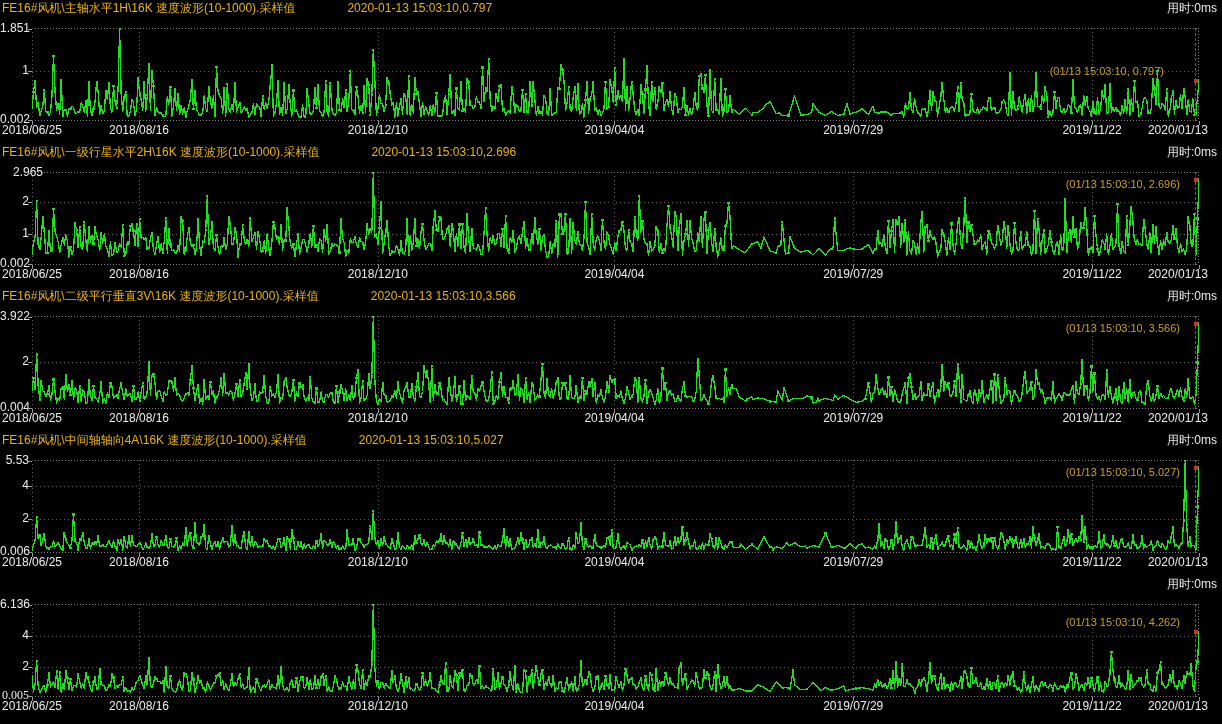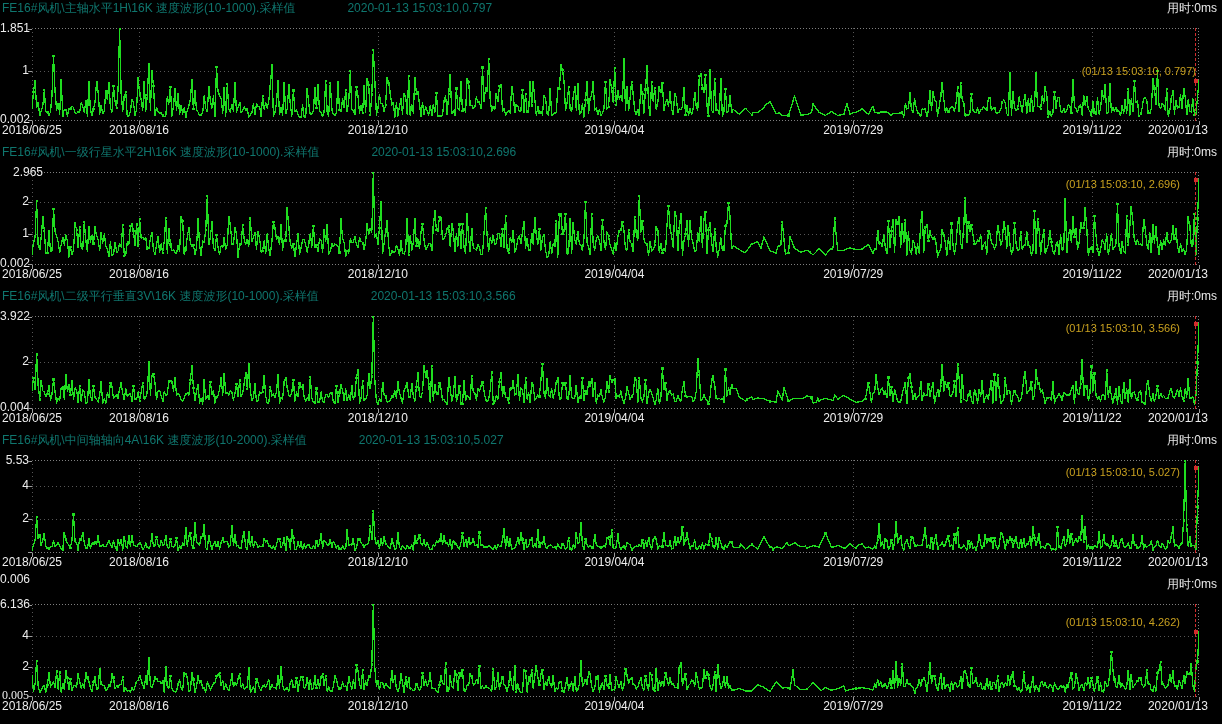--- a/index.html
+++ b/index.html
@@ -1,20 +1,20 @@
 <!DOCTYPE html>
 <html><head>
 <meta charset="utf-8">
 <style>
   html,body{margin:0;padding:0;background:#000;}
   body{width:1222px;height:724px;position:relative;overflow:hidden;
        font-family:"Liberation Sans","DejaVu Sans",sans-serif;}
   .chart-block{position:absolute;left:0;width:1222px;height:144px;}
   .hdr{position:absolute;top:1px;left:2px;height:14px;line-height:14px;
-       font-size:12px;color:#0f766e;white-space:nowrap;}
+       font-size:12px;color:#eab308;white-space:nowrap;}
   .hdr .ts{margin-left:52px;}
   .elapsed{position:absolute;top:1px;right:5px;height:14px;line-height:14px;
        font-size:12px;color:#e8e8e8;}
   .plot{position:absolute;left:32px;top:28px;width:1167px;height:93px;}
   .plot svg{display:block;}
   .ylab{position:absolute;left:0;width:29px;text-align:right;font-size:12px;
        color:#ededed;line-height:13px;white-space:nowrap;}
   .ytick{position:absolute;left:28px;width:4px;height:1px;background:#9a9a9a;}
   .xlab{position:absolute;top:123px;font-size:12px;color:#ededed;
        transform:translateX(-50%);white-space:nowrap;}
@@ -296,21 +296,21 @@
           <rect x="1139.8000000000002" y="61.6" width="2.2" height="2.2" fill="#1fdd1f"></rect>
           <rect x="1145.9" y="77.9" width="2.2" height="2.2" fill="#1fdd1f"></rect>
           <rect x="1150.5" y="60" width="2.2" height="2.2" fill="#1fdd1f"></rect>
           <rect x="1153.6000000000001" y="85.2" width="2.2" height="2.2" fill="#1fdd1f"></rect>
           <rect x="1161.3000000000002" y="85.5" width="2.2" height="2.2" fill="#1fdd1f"></rect>
           <rect x="1165.9" y="51.9" width="2.2" height="2.2" fill="#1fdd1f"></rect>
           <line x1="1163.5" y1="0" x2="1163.5" y2="93" stroke="#d22c2c" stroke-width="1" stroke-dasharray="3 2"></line>
           <rect x="1161.5" y="51.01352082206598" width="4" height="4" fill="#d22c2c"></rect>
         </svg>
       </div>
-    <div class="annot" style="color: rgb(201, 161, 31); right: 26px; top: 65.0135px;">(01/13 15:03:10, 0.797)</div>
+    <div class="annot" style="color: rgb(201, 161, 31); right: 58px; top: 65.0135px;">(01/13 15:03:10, 0.797)</div>
   <div class="ylab" style="top: 22.2px;">1.851</div>
       <div class="ytick" style="top: 29px;"></div>
       <div class="ylab" style="top: 63.8031px;">1</div>
       <div class="ytick" style="top: 71px;"></div>
       <div class="ylab" style="top: 113.4px;">0.002</div>
       <div class="ytick" style="top: 120px;"></div>
       <div class="xlab" style="left: 32px;">2018/06/25</div>
       <div class="xtick" style="left: 32px;"></div>
       <div class="xlab" style="left: 139.014px;">2018/08/16</div>
       <div class="xtick" style="left: 139px;"></div>
@@ -974,21 +974,21 @@
       <div class="xtick" style="left: 614px;"></div>
       <div class="xlab" style="left: 853.218px;">2019/07/29</div>
       <div class="xtick" style="left: 853px;"></div>
       <div class="xlab" style="left: 1091.99px;">2019/11/22</div>
       <div class="xtick" style="left: 1092px;"></div>
       <div class="xlab last" style="left: 1199px;">2020/01/13</div>
       <div class="xtick" style="left: 1199px;"></div>
     </div>
     <div class="chart-block" style="top: 432px;">
     <div class="hdr">
-      <span>FE16#风机\中间轴轴向4A\16K 速度波形(10-2000).采样值</span><span class="ts">2020-01-13 15:03:10,5.027</span>
+      <span>FE16#风机\中间轴轴向4A\16K 速度波形(10-1000).采样值</span><span class="ts">2020-01-13 15:03:10,5.027</span>
     </div>
     <div class="elapsed">用时:0ms</div>
     <div class="plot">
         <svg width="1167" height="93" xmlns="http://www.w3.org/2000/svg" shape-rendering="crispEdges">
           <line x1="0" y1="0.5" x2="1167" y2="0.5" stroke="#7f7f7f" stroke-width="1" stroke-dasharray="1 2"></line>
           <line x1="0" y1="92.5" x2="1167" y2="92.5" stroke="#7f7f7f" stroke-width="1" stroke-dasharray="1 2"></line>
           <line x1="0.5" y1="0" x2="0.5" y2="93" stroke="#565656" stroke-width="1" stroke-dasharray="1 3"></line>
           <line x1="1166.5" y1="0" x2="1166.5" y2="93" stroke="#7f7f7f" stroke-width="1" stroke-dasharray="1 2"></line>
           <line x1="0" y1="26.5" x2="1167" y2="26.5" stroke="#565656" stroke-width="1" stroke-dasharray="1 3"></line>
           <line x1="0" y1="59.5" x2="1167" y2="59.5" stroke="#565656" stroke-width="1" stroke-dasharray="1 3"></line>
@@ -1279,21 +1279,21 @@
           <rect x="1161.5" y="6.468320057929034" width="4" height="4" fill="#d22c2c"></rect>
         </svg>
       </div>
     <div class="annot" style="color: rgb(201, 161, 31); right: 42px; top: 34px;">(01/13 15:03:10, 5.027)</div>
   <div class="ylab" style="top: 22.2px;">5.53</div>
       <div class="ytick" style="top: 29px;"></div>
       <div class="ylab" style="top: 46.7585px;">4</div>
       <div class="ytick" style="top: 54px;"></div>
       <div class="ylab" style="top: 80.4298px;">2</div>
       <div class="ytick" style="top: 87px;"></div>
-      <div class="ylab" style="top: 113.4px; margin-top: 28px;">0.006</div>
+      <div class="ylab" style="top: 113.4px;">0.006</div>
       <div class="ytick" style="top: 120px;"></div>
       <div class="xlab" style="left: 32px;">2018/06/25</div>
       <div class="xtick" style="left: 32px;"></div>
       <div class="xlab" style="left: 139.014px;">2018/08/16</div>
       <div class="xtick" style="left: 139px;"></div>
       <div class="xlab" style="left: 377.782px;">2018/12/10</div>
       <div class="xtick" style="left: 378px;"></div>
       <div class="xlab" style="left: 614.45px;">2019/04/04</div>
       <div class="xtick" style="left: 614px;"></div>
       <div class="xlab" style="left: 853.218px;">2019/07/29</div>

